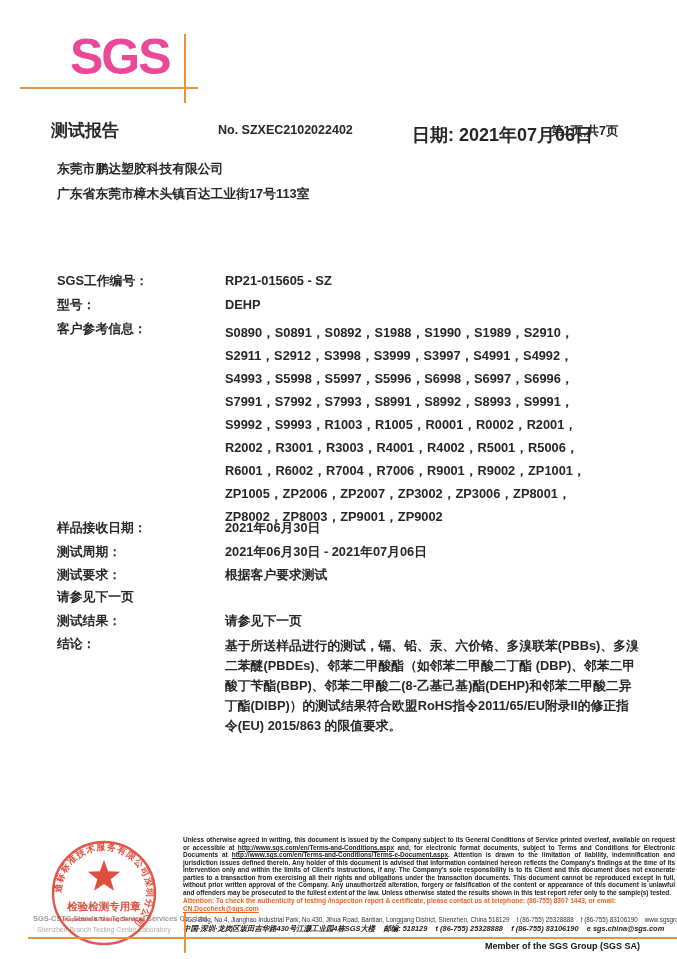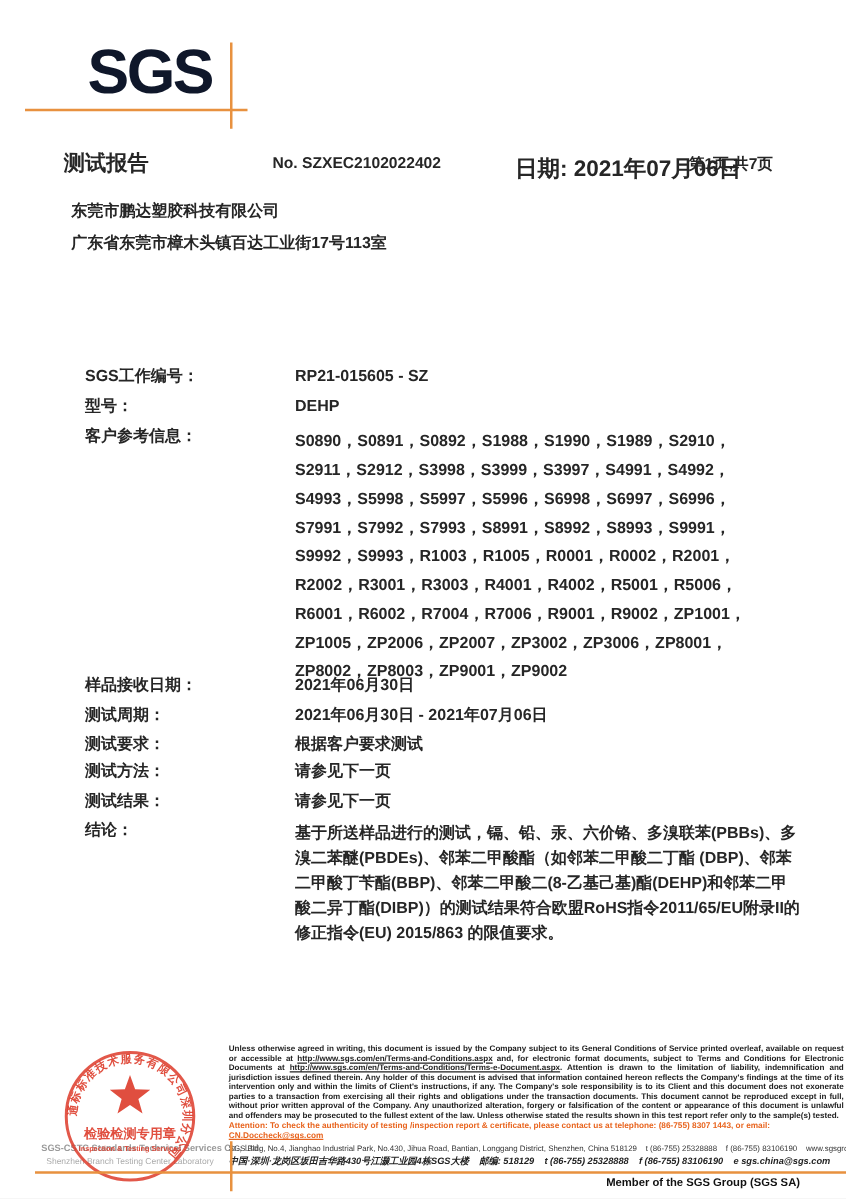--- a/index.html
+++ b/index.html
@@ -5,36 +5,36 @@
   html,body { margin:0; padding:0; background:#e9e9e9; }
   .page {
     position:relative; width:677px; height:959px; margin:0 auto;
     background:#ffffff; overflow:hidden;
     font-family:"Liberation Sans","DejaVu Sans",sans-serif;
     color:#262626;
   }
   .abs { position:absolute; }
 
   
-  .logo-text { left:70px; top:28px; font-size:50px; font-weight:700; letter-spacing:-2px; color:#0f172a; line-height:58px; }
+  .logo-text { left:70px; top:28px; font-size:50px; font-weight:700; letter-spacing:-2px; color:#ec4899; line-height:58px; }
   .logo-hline { left:20px; top:87px; width:178px; height:2px; background:#e8913f; }
   .logo-vline { left:184px; top:34px; width:2px; height:69px; background:#e8913f; }
 
   
   .hdr-title { left:51px; top:119px; font-size:17px; font-weight:700; }
   .hdr-no { left:218px; top:123px; font-size:12.5px; font-weight:700; }
   .hdr-date { left:412px; top:123px; font-size:18px; font-weight:700; }
   .hdr-pages { left:551px; top:123px; font-size:12.5px; font-weight:700; }
 
   .b13 { font-size:12.8px; font-weight:700; }
   .company { left:57px; top:161px; }
   .addr { left:57px; top:186px; }
   .statement { left:57px; top:249px; }
 
-  .field { position:absolute; left:68px; right:37px; display:flex;margin-top:20px; }
+  .field { position:absolute; left:57px; right:37px; display:flex; }
   .field .lbl { width:168px; flex:0 0 168px; font-size:12.8px; font-weight:700; }
   .field .val { font-size:12.8px; font-weight:700; }
 
   .ref-lines div { line-height:23px; }
   .conclusion .val { width:418px; line-height:20px; }
 
   
   .legal-block { left:183px; top:836px; width:492px; font-size:6.45px; line-height:7.55px; text-align:justify; color:#222; font-weight:700; }
   .legal-block a, .u { text-decoration:underline; color:inherit; }
   .attention { margin-top:1px; color:#e8641e; font-size:6.6px; line-height:7.6px; text-align:left; }
@@ -99,21 +99,20 @@
     <span class="lbl">测试周期：</span>
     <span class="val">2021年06月30日 - 2021年07月06日</span>
   </div>
 
   <div class="field" style="top:567px">
     <span class="lbl">测试要求：</span>
     <span class="val">根据客户要求测试</span>
   </div>
 
   <div class="field" style="top:589px">
-    <span class="lbl">测试方法：</span>
     <span class="val">请参见下一页</span>
   </div>
 
   <div class="field" style="top:613px">
     <span class="lbl">测试结果：</span>
     <span class="val">请参见下一页</span>
   </div>
 
   <div class="field conclusion" style="top:636px">
     <span class="lbl">结论：</span>

